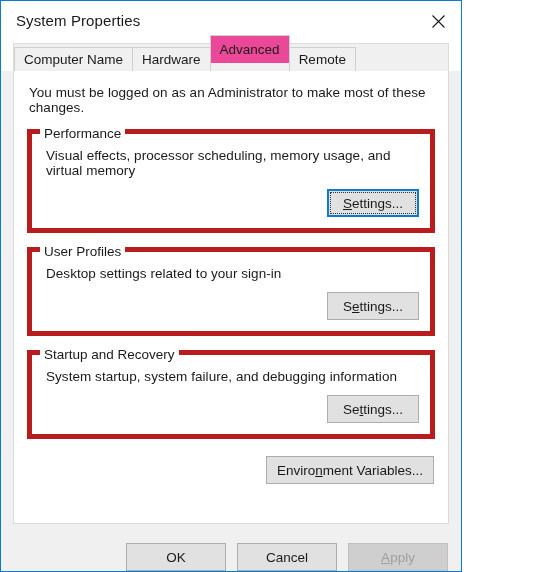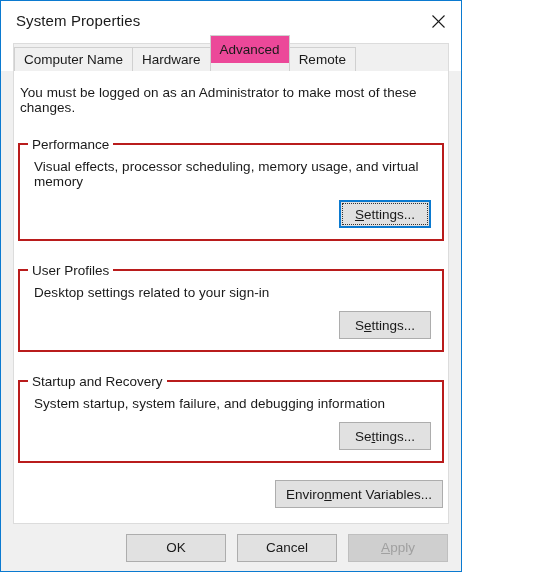--- a/index.html
+++ b/index.html
@@ -107,35 +107,35 @@
 
   
   .panel {
     flex: 1 1 auto;
     margin: 0 12px;
     background: #ffffff;
     border: 1px solid #dcdcdc;
     border-top: none;
     box-sizing: border-box;
     position: relative;
-    padding: 0 4px;
+    padding: 0 13px;
   }
 
   .intro-text {
     font-size: 13.5px;
     color: #1a1a1a;
     padding: 14px 0 0 2px;
     letter-spacing: 0.05px;
   }
 
   
   .group {
     position: relative;
-    border: 2px solid #b91c1c;
-    margin-top: 28px;
+    border: 5px solid #b91c1c;
+    margin-top: 14px;
     padding: 0 11px 11px 11px;
     box-sizing: border-box;
   }
   .group-legend {
     position: absolute;
     top: -8px;
     left: 8px;
     background: #ffffff;
     padding: 0 4px;
     font-size: 13.5px;
@@ -195,21 +195,21 @@
     margin-top: 17px;
     padding-right: 1px;
   }
   .btn-env { min-width: 150px; justify-content: flex-end; }
 
   
   .footer {
     flex: 0 0 47px;
     background: #f0f0f0;
     display: flex;
-    align-items: center;
+    align-items: flex-end;
     justify-content: flex-end;
     padding-right: 13px;
     gap: 11px;
   }
   .footer .btn { min-width: 100px; }
 </style>
 </head>
 <body>
 
 <div class="window">

